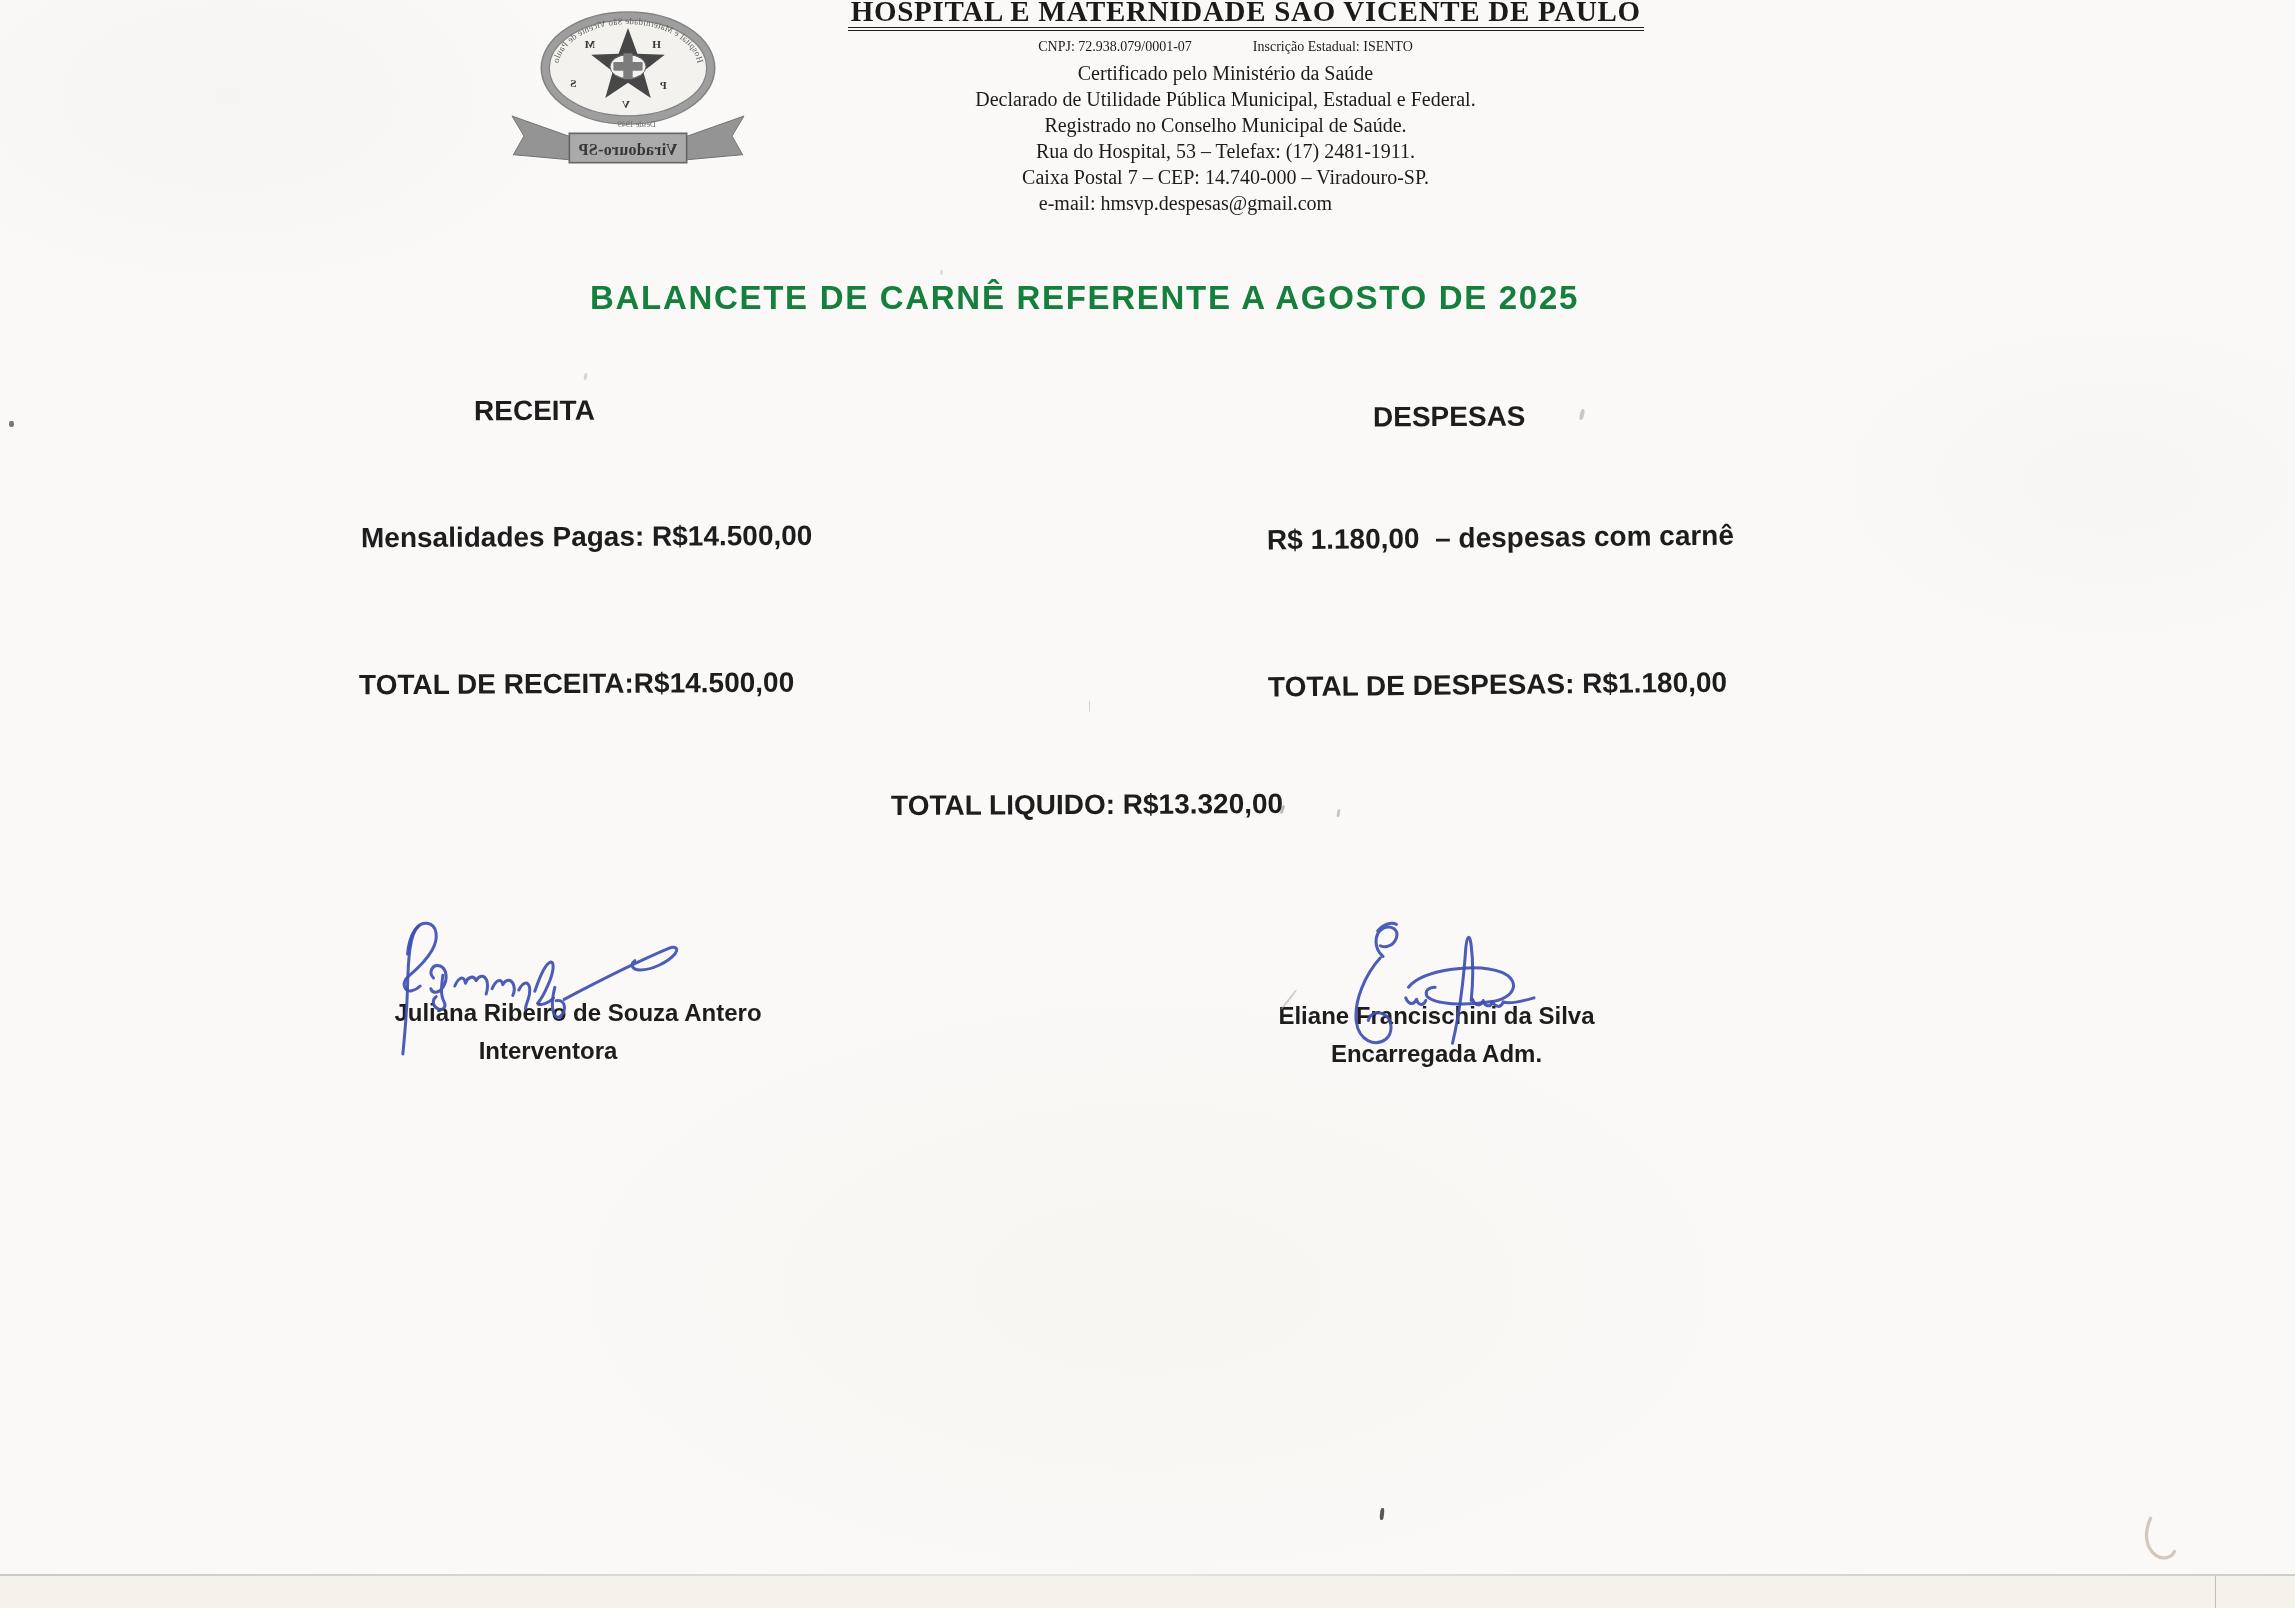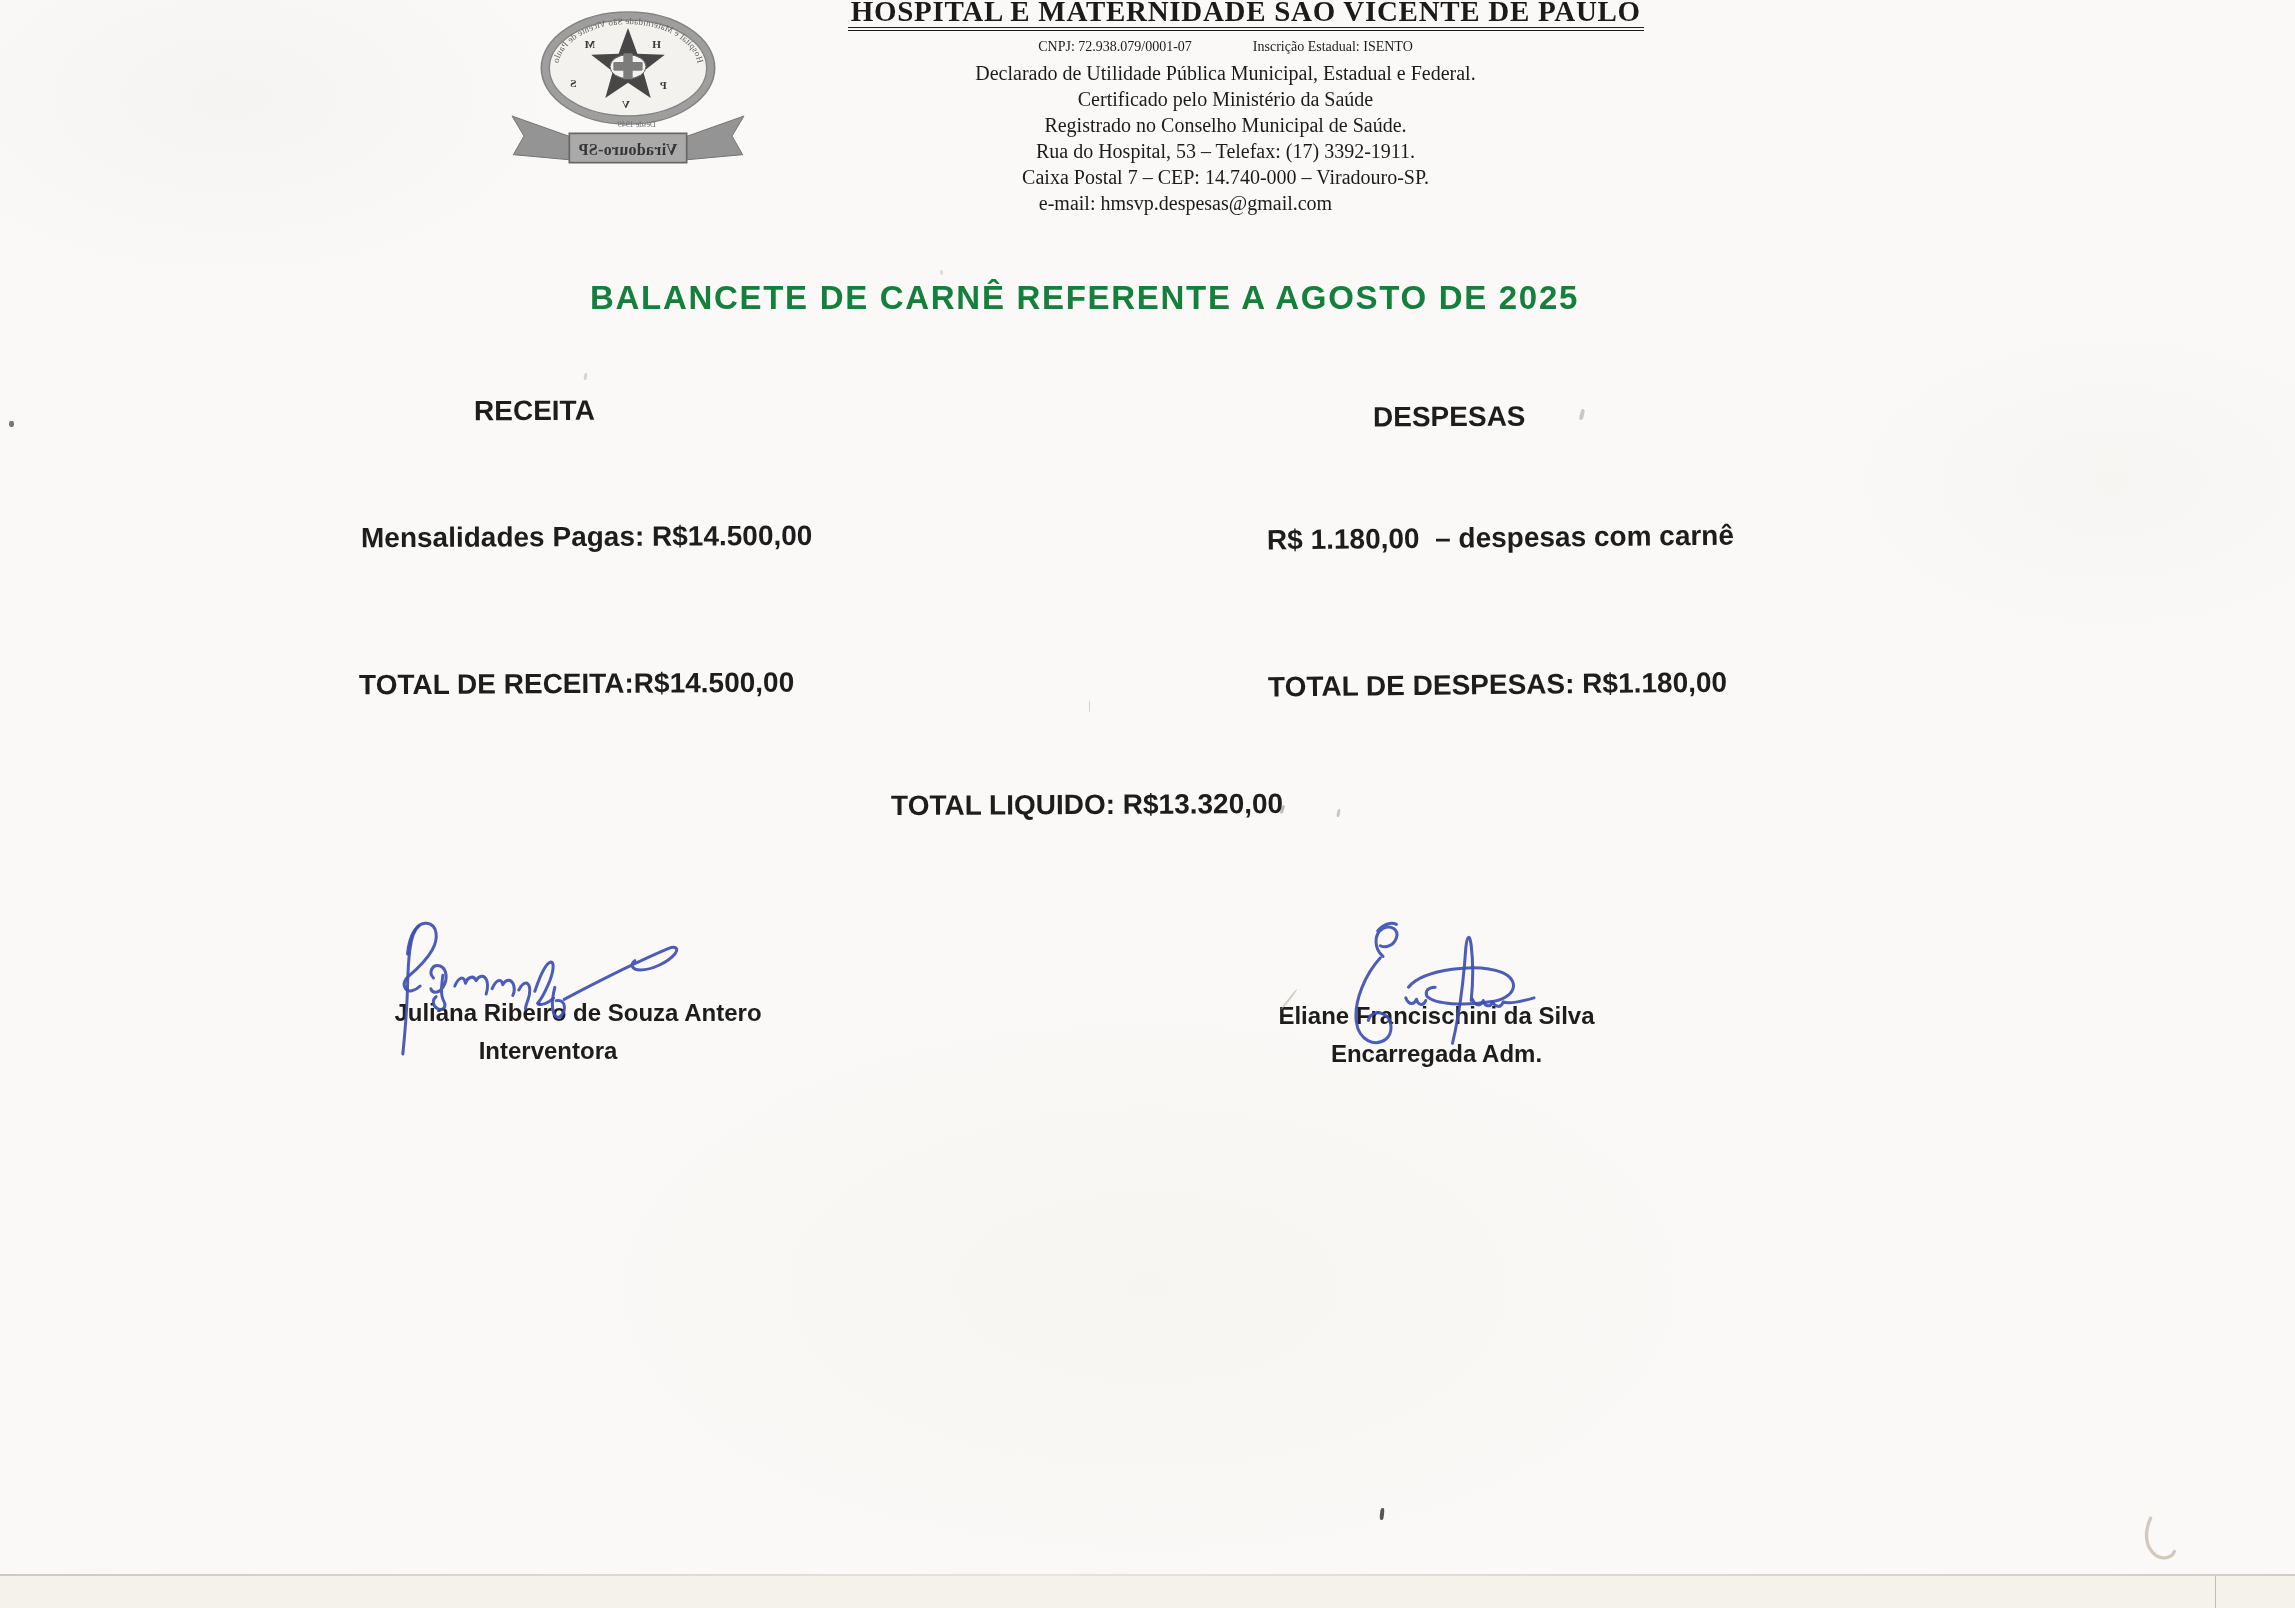--- a/index.html
+++ b/index.html
@@ -55,24 +55,24 @@
 <body>
 
 <div class="abs letterhead">
   <div>
     <span class="org-name">HOSPITAL E MATERNIDADE SÃO VICENTE DE PAULO</span>
   </div>
   <div class="lh-row">
     <span>CNPJ: 72.938.079/0001-07</span>
     <span>Inscrição Estadual: ISENTO</span>
   </div>
+  <div class="lh-line">Certificado pelo Ministério da Saúde</div>
   <div class="lh-line">Declarado de Utilidade Pública Municipal, Estadual e Federal.</div>
-  <div class="lh-line">Certificado pelo Ministério da Saúde</div>
   <div class="lh-line">Registrado no Conselho Municipal de Saúde.</div>
-  <div class="lh-line">Rua do Hospital, 53 – Telefax: (17) 3392-1911.</div>
+  <div class="lh-line">Rua do Hospital, 53 – Telefax: (17) 2481-1911.</div>
   <div class="lh-line">Caixa Postal 7 – CEP: 14.740-000 – Viradouro-SP.</div>
   <div class="lh-line email">e-mail: hmsvp.despesas@gmail.com</div>
 </div>
 
 <div class="abs logo">
   <svg viewBox="0 0 360 240" width="240" height="160" xmlns="http://www.w3.org/2000/svg">
     <ellipse cx="180" cy="90" rx="118" ry="72" fill="#f3f2ee"></ellipse>
     <ellipse cx="180" cy="90" rx="124" ry="78" fill="none" stroke="#9a9a9a" stroke-width="11"></ellipse>
     <ellipse cx="180" cy="90" rx="130" ry="84" fill="none" stroke="#7d7d7d" stroke-width="2.5"></ellipse>
     <ellipse cx="180" cy="90" rx="118" ry="72" fill="none" stroke="#7d7d7d" stroke-width="2"></ellipse>

